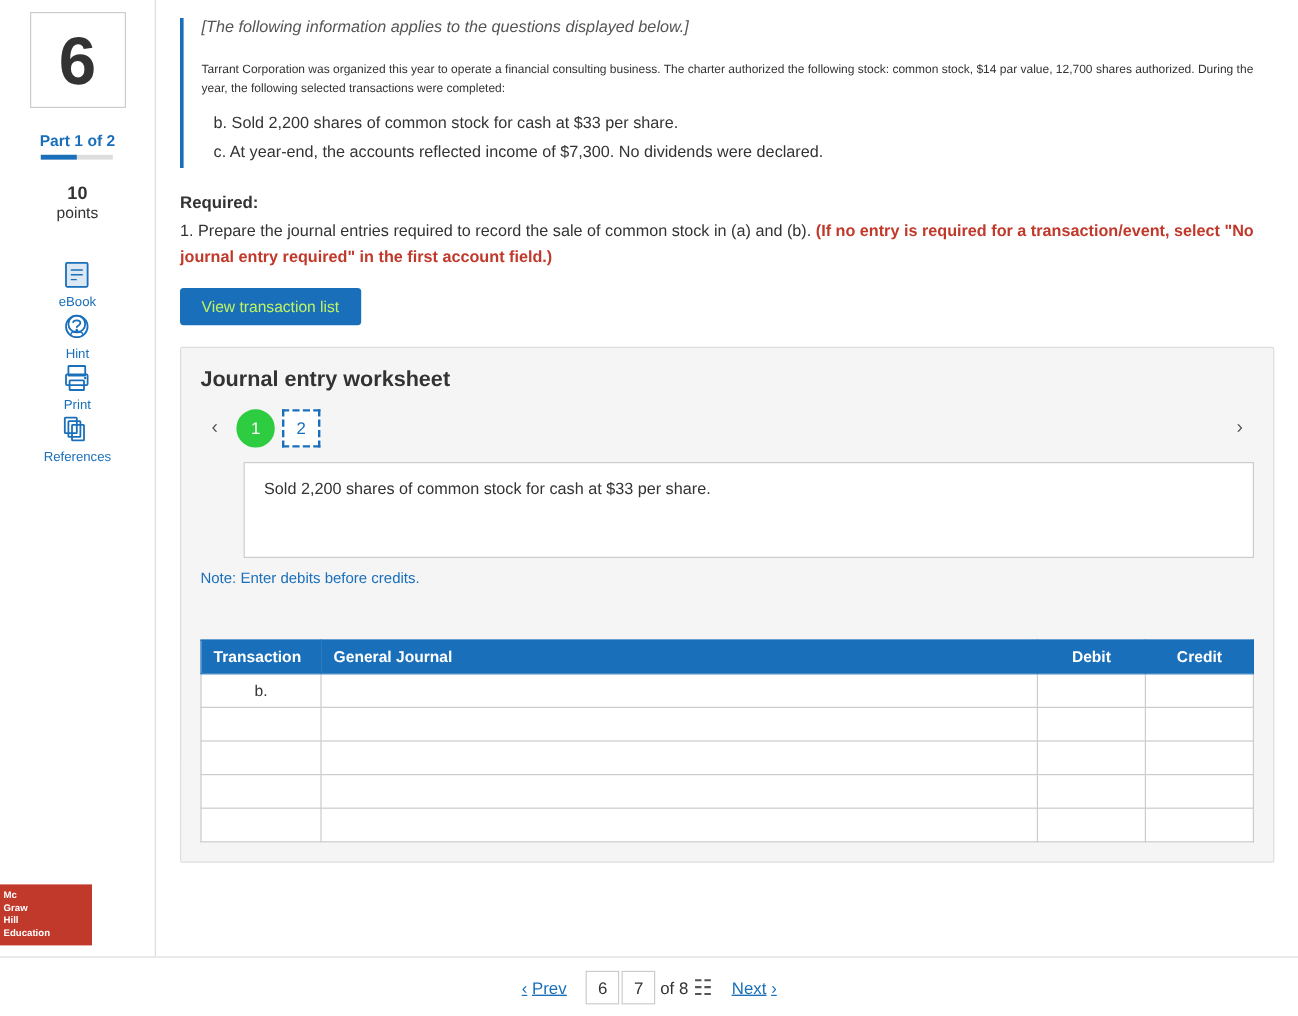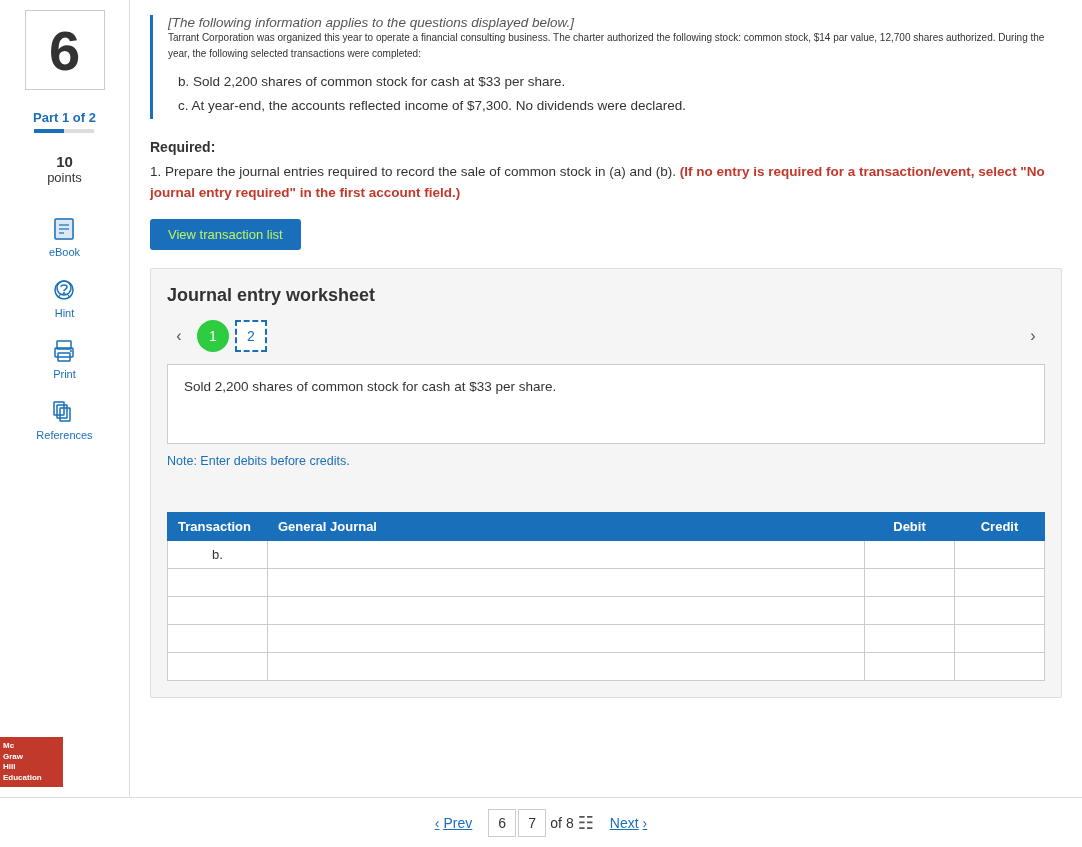--- a/index.html
+++ b/index.html
@@ -14,50 +14,50 @@
     
     .part-info { text-align: center; }
     .part-info .part-label { color: #1a6fba; font-size: 13px; }
     .part-info .part-label span { font-weight: bold; }
     .part-progress-bar { width: 60px; height: 4px; background: #ddd; margin: 4px auto 0; position: relative; }
     .part-progress-fill { width: 50%; height: 100%; background: #1a6fba; }
     
     .points-info { text-align: center; font-size: 13px; }
     .points-info .points-num { font-size: 15px; font-weight: bold; }
     
-    .sidebar-icons { display: flex; flex-direction: column; align-items: center; gap: 18px; margin-top: 10px; }
+    .sidebar-icons { display: flex; flex-direction: column; align-items: center; margin-top: 10px; }
     .sidebar-icon-item { display: flex; flex-direction: column; align-items: center; gap: 3px; cursor: pointer; color: #1a6fba; font-size: 11px; }
     .sidebar-icon-item svg { width: 28px; height: 28px; }
     
     
     .content-area { flex: 1; overflow-y: auto; padding: 15px 20px; }
     
     .passage-block { border-left: 3px solid #1a6fba; padding-left: 15px; margin-bottom: 20px; }
-    .passage-italic { font-style: italic; color: #555; margin-bottom: 0; font-size: 13.5px; }
+    .passage-italic { font-style: italic; color: #555; margin-bottom: 21px; font-size: 13.5px; }
     .passage-text { font-size: 10px; line-height: 1.6; margin-bottom: 8px; }
     .passage-list { font-size: 13.5px; line-height: 1.8; padding-left: 10px; }
     
     .required-section { margin-bottom: 15px; }
     .required-label { font-weight: bold; font-size: 14px; margin-bottom: 6px; }
     .required-text { font-size: 13.5px; line-height: 1.6; }
     .required-red { color: #c0392b; font-weight: bold; }
     
     .view-transaction-btn { background: #1a6fba; color: #bef264; border: none; padding: 8px 18px; font-size: 13px; cursor: pointer; border-radius: 3px; margin-bottom: 18px; }
     
     .worksheet-container { background: #f5f5f5; border: 1px solid #ddd; padding: 16px; border-radius: 2px; }
     .worksheet-title { font-size: 18px; font-weight: bold; margin-bottom: 14px; }
     
     .pagination-nav { display: flex; align-items: center; gap: 6px; margin-bottom: 12px; }
     .nav-arrow { width: 24px; height: 24px; display: flex; align-items: center; justify-content: center; font-size: 16px; cursor: pointer; color: #555; border: none; background: none; }
     .page-btn { width: 32px; height: 32px; display: flex; align-items: center; justify-content: center; border: 2px solid #ccc; font-size: 14px; cursor: pointer; background: #fff; color: #333; }
     .page-btn.active { background: #2ecc40; color: #fff; border-color: #2ecc40; border-radius: 50%; }
     .page-btn.dashed { border: 2px dashed #1a6fba; color: #1a6fba; background: #fff; }
     .nav-arrow-right { width: 24px; height: 24px; display: flex; align-items: center; justify-content: center; font-size: 16px; cursor: pointer; color: #555; border: none; background: none; }
     
-    .transaction-desc-box { background: #fff; border: 1px solid #ccc; padding: 14px 16px; min-height: 80px; font-size: 13.5px; margin-bottom: 10px; }
+    .transaction-desc-box { background: #fff; border: 1px solid #ccc; padding: 14px 16px; min-height: 80px; font-size: 13.5px; margin-bottom: 10px; margin-left: 36px; }
     
     .note-text { color: #1a6fba; font-size: 12.5px; margin-bottom: 10px; }
     
     
     .journal-table { width: 100%; border-collapse: collapse; font-size: 13px; margin-top: 44px; }
     .journal-table th { background: #1a6fba; color: #fff; padding: 6px 10px; text-align: left; border: 1px solid #1a6fba; }
     .journal-table th.center { text-align: center; }
     .journal-table td { border: 1px solid #ccc; padding: 4px 6px; height: 28px; }
     .journal-table td.transaction-cell { text-align: center; background: #fff; }
     .journal-table td.input-cell { background: #fff; }
@@ -69,21 +69,21 @@
     .bottom-nav { height: 50px; border-top: 1px solid #ddd; display: flex; align-items: center; justify-content: center; gap: 16px; background: #fff; }
     .bottom-nav-btn { display: flex; align-items: center; gap: 4px; color: #1a6fba; text-decoration: underline; cursor: pointer; font-size: 14px; border: none; background: none; }
     .page-input-group { display: flex; align-items: center; gap: 4px; font-size: 14px; }
     .page-inputs { display: flex; gap: 2px; }
     .page-input-box { width: 28px; height: 28px; border: 1px solid #ccc; text-align: center; font-size: 14px; display: flex; align-items: center; justify-content: center; }
     .page-input-box.active-page { background: #fff; border: 1px solid #ccc; }
     .of-text { font-size: 14px; }
     .grid-icon { font-size: 18px; color: #555; cursor: pointer; }
     
     
-    .mcgraw-logo { position: fixed; bottom: 60px; left: 0; width: 63px; background: #c0392b; color: #fff; font-size: 8px; font-weight: bold; padding: 4px 3px; line-height: 1.3; }
+    .mcgraw-logo { position: fixed; bottom: 60px; left: 0; width: 76px; background: #c0392b; color: #fff; font-size: 8px; font-weight: bold; padding: 4px 3px; line-height: 1.3; }
   </style>
 </head>
 <body>
 
 <div class="main-layout">
 
   <div class="sidebar">
     <div class="question-number-box">
       <span>6</span>
     </div>

